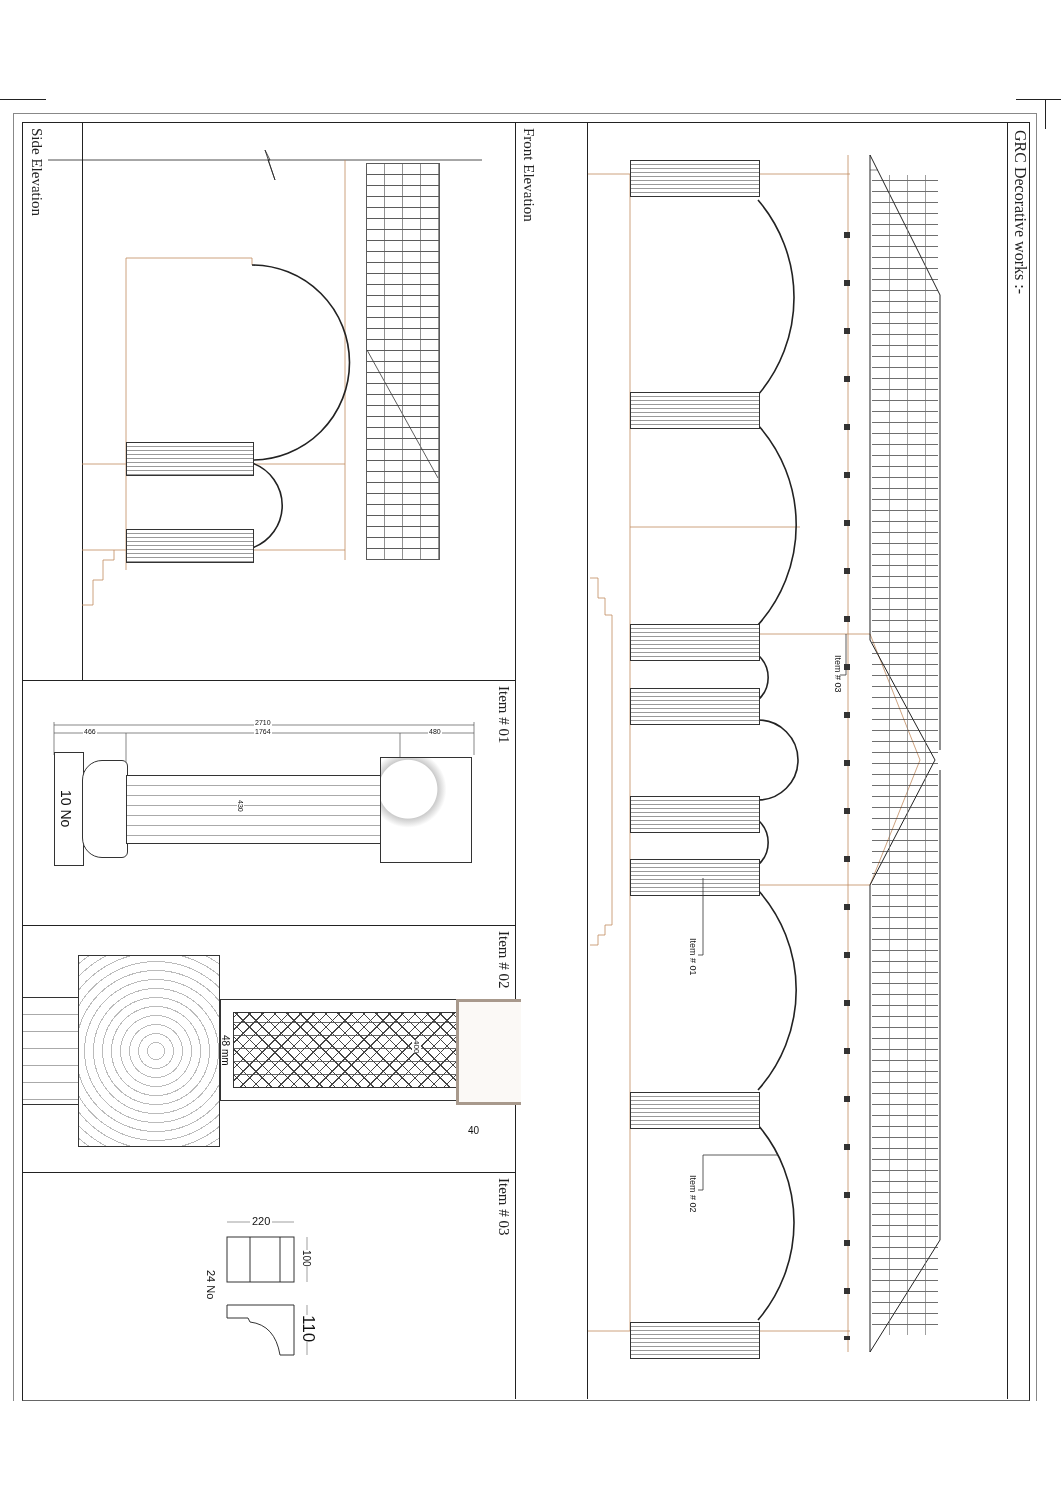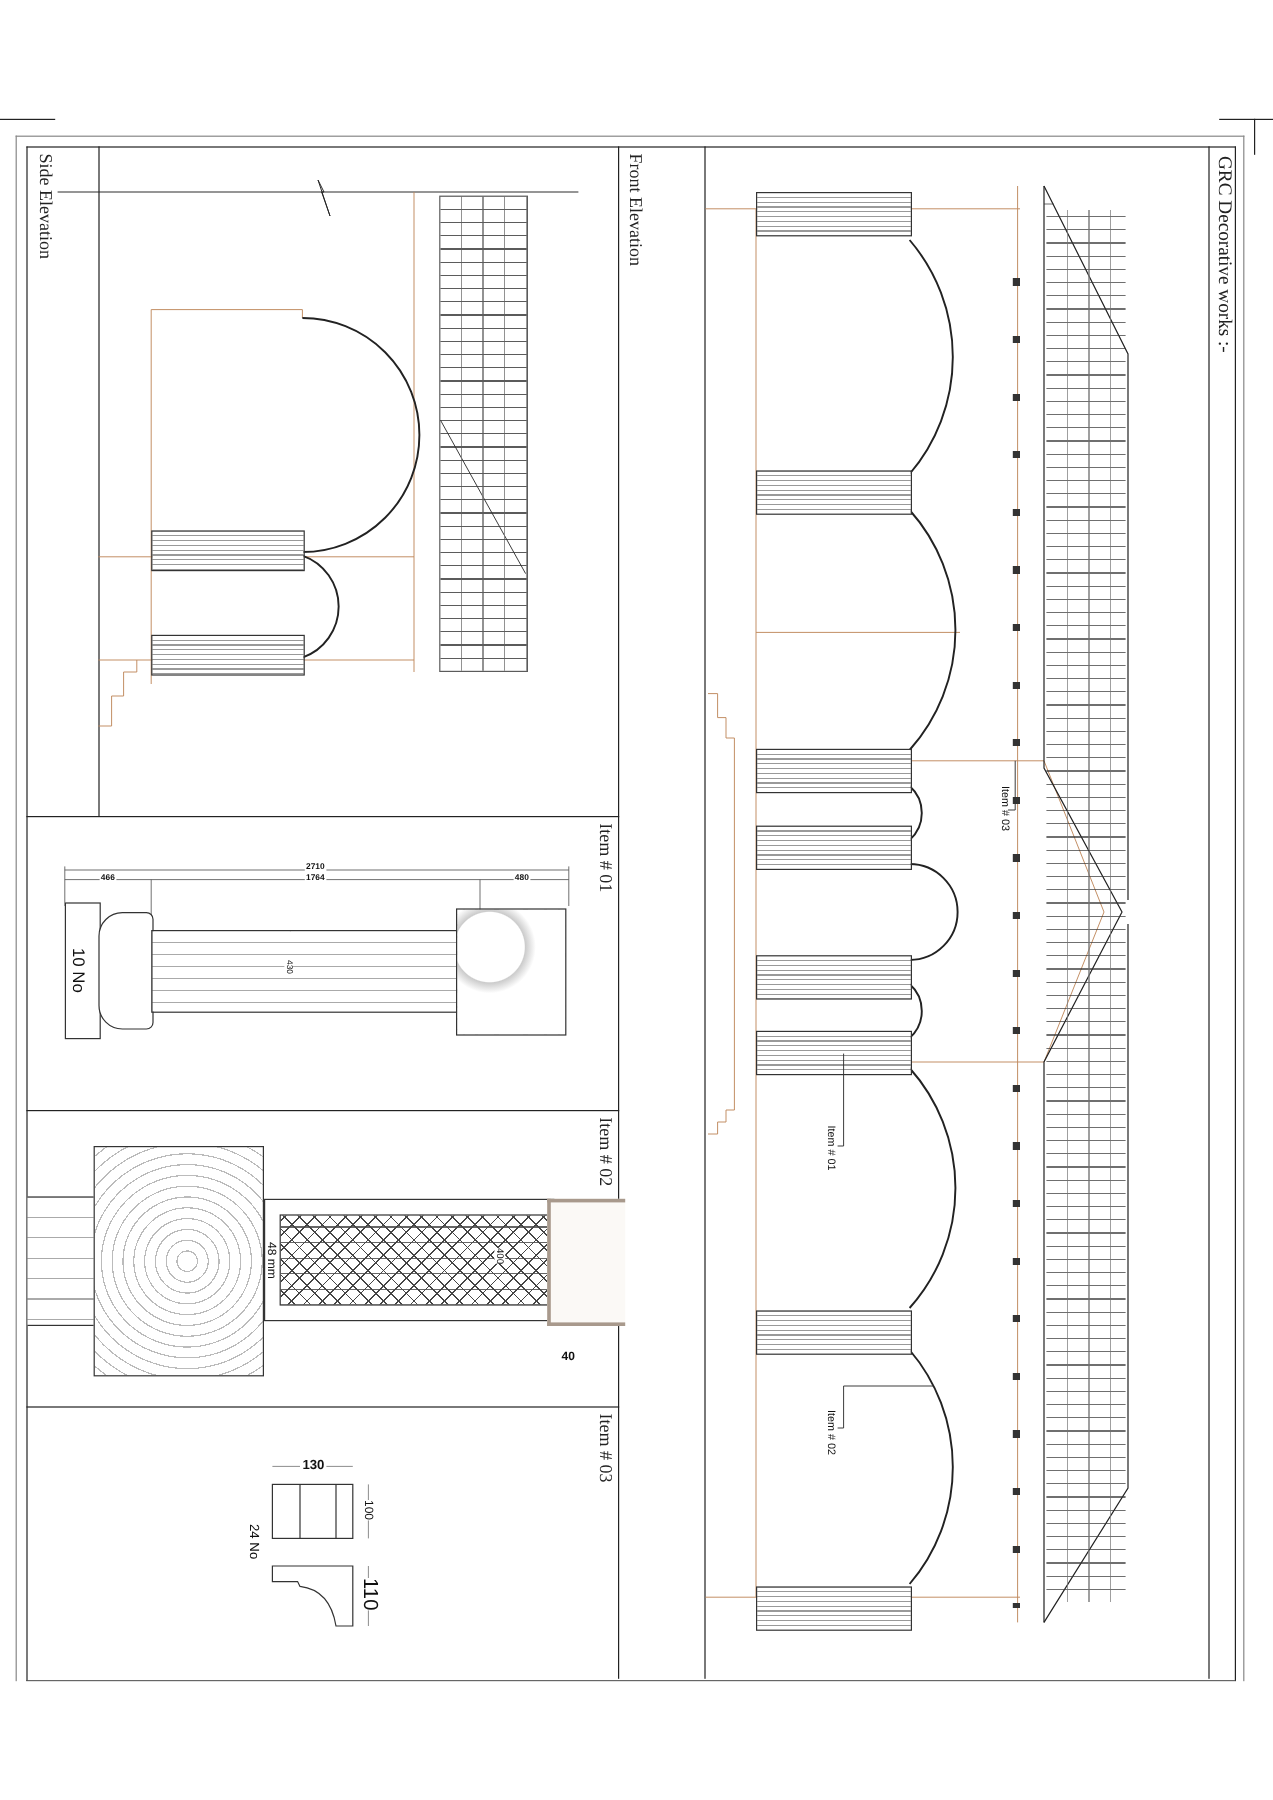--- a/index.html
+++ b/index.html
@@ -1,17 +1,17 @@
 <!DOCTYPE html>
 <html><head>
 <meta charset="utf-8">
 <style>
   html,body{margin:0;padding:0;background:#fff;}
   body{width:1061px;height:1500px;position:relative;overflow:hidden;font-family:"Liberation Serif",serif;color:#111;}
-  .abs{position:absolute;font-weight:bold;}
+  .abs{position:absolute;}
   .line{position:absolute;background:#222;}
   .vtext{position:absolute;writing-mode:vertical-rl;white-space:nowrap;}
   .lbl{font-family:"Liberation Serif",serif;font-size:15px;color:#222;}
   .sans{font-family:"Liberation Sans",sans-serif;}
   svg{position:absolute;overflow:visible;}
 </style>
 </head>
 <body>
 
 <div class="line" style="left:0;top:99px;width:46px;height:1px;"></div>
@@ -177,16 +177,16 @@
     <line x1="250" y1="1237" x2="250" y2="1282"></line>
     <line x1="280" y1="1237" x2="280" y2="1282"></line>
     <path d="M227,1305 L294,1305 L294,1355 L280,1355 Q275,1325 250,1322 L248,1318 L227,1318 Z"></path>
   </g>
   <g stroke="#777" stroke-width="0.7" fill="none">
     <line x1="227" y1="1222" x2="294" y2="1222"></line>
     <line x1="307" y1="1237" x2="307" y2="1282"></line>
     <line x1="307" y1="1305" x2="307" y2="1355"></line>
   </g>
 </svg>
-<div class="abs sans" style="left:250px;top:1215px;font-size:11px;background:#fff;padding:0 2px;">130</div>
+<div class="abs sans" style="left:250px;top:1215px;font-size:11px;background:#fff;padding:0 2px;">220</div>
 <div class="vtext sans" style="left:301px;top:1250px;font-size:10px;background:#fff;">100</div>
 <div class="vtext sans" style="left:298px;top:1315px;font-size:17px;background:#fff;">110</div>
 <div class="vtext sans" style="left:205px;top:1270px;font-size:11px;">24 No</div>
 
 </body></html>

